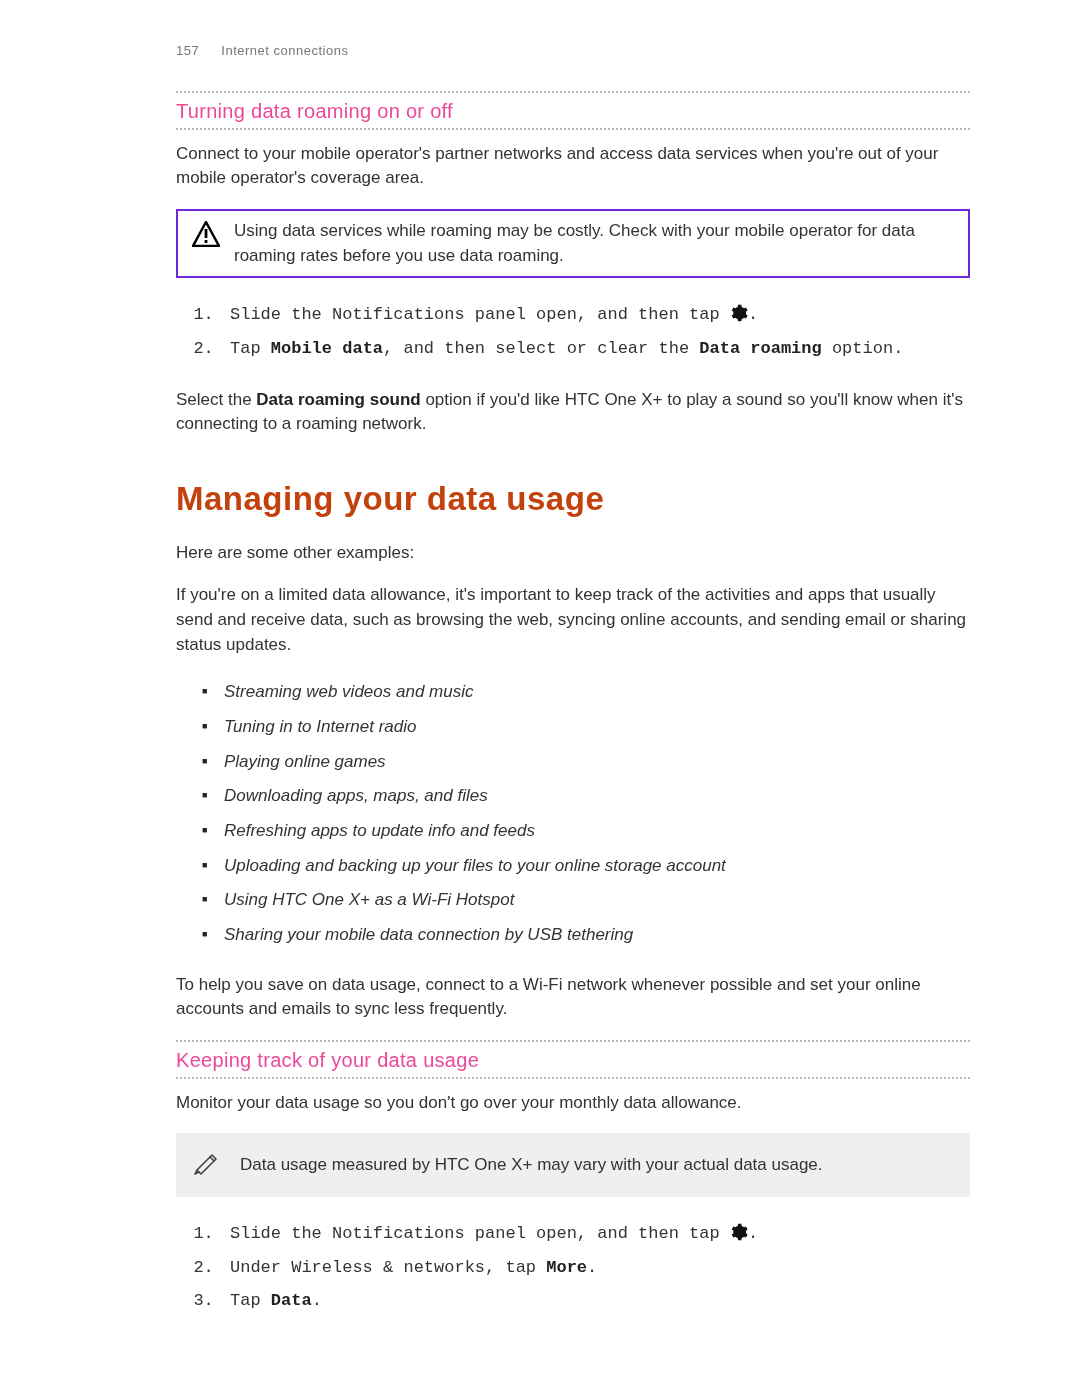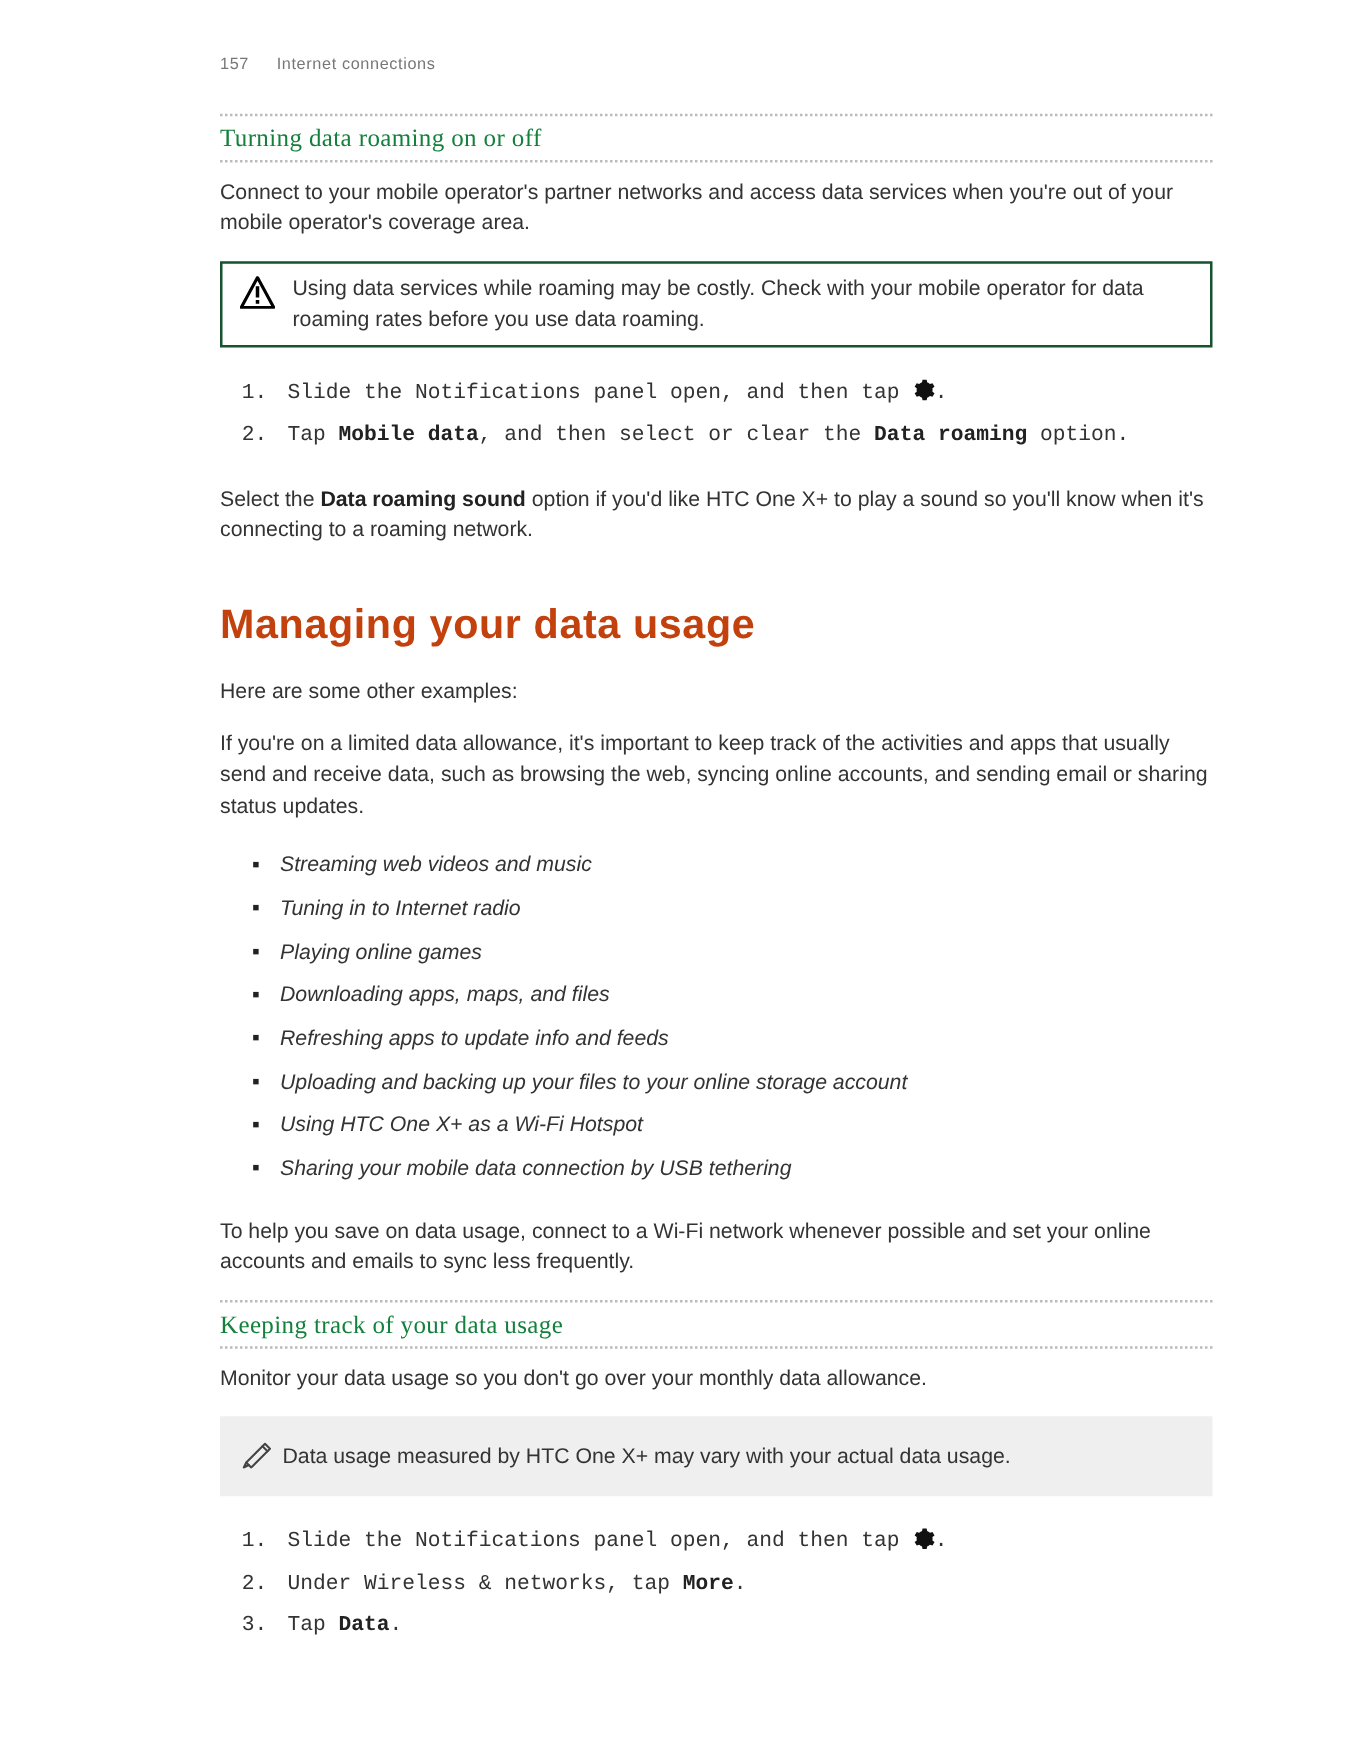--- a/index.html
+++ b/index.html
@@ -24,41 +24,40 @@
     margin-bottom: 30px;
     letter-spacing: 0.5px;
   }
   .running-head .pnum { margin-right: 18px; }
   .sub-rule-wrap { margin-bottom: 12px; }
   .dotted-top, .dotted-bot {
     border-top: 2px dotted #bbb;
     height: 0;
   }
   .sub-head {
-    color: #15803d;
+    color: #ec4899;
     font-size: 20px;
     padding: 4px 0 2px 0;
     letter-spacing: 0.3px;
-    font-family: Liberation Serif, serif;
   }
   .para { margin: 10px 0 18px 0; }
   .warn-box {
-    border: 2px solid #14532d;
+    border: 2px solid #6d28d9;
     padding: 8px 14px 8px 14px;
     display: flex;
     gap: 14px;
     align-items: flex-start;
     margin: 14px 0 22px 0;
   }
   .warn-box .icon { flex: 0 0 auto; margin-top:2px; }
   .note-box {
     background: #efefef;
     padding: 14px 16px;
     display: flex;
-    gap: 6px;
+    gap: 20px;
     align-items: center;
     margin: 16px 0 22px 0;
   }
   .note-box .icon { flex: 0 0 auto; }
   ol.steps {
     margin: 4px 0 20px 0;
     padding-left: 48px;
   }
   ol.steps li { padding: 3px 0 6px 6px; font-family: Liberation Mono, monospace; }
   ul.bullets {

